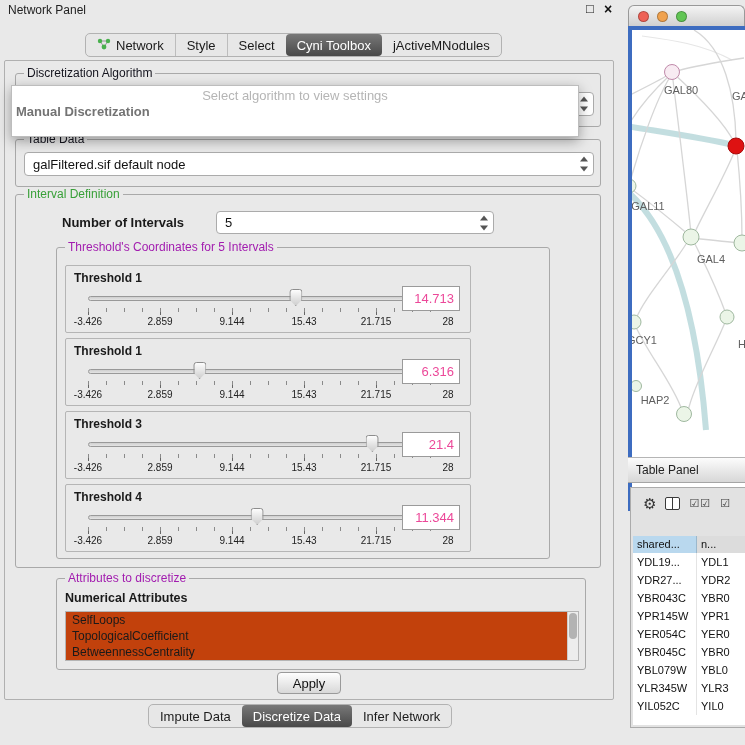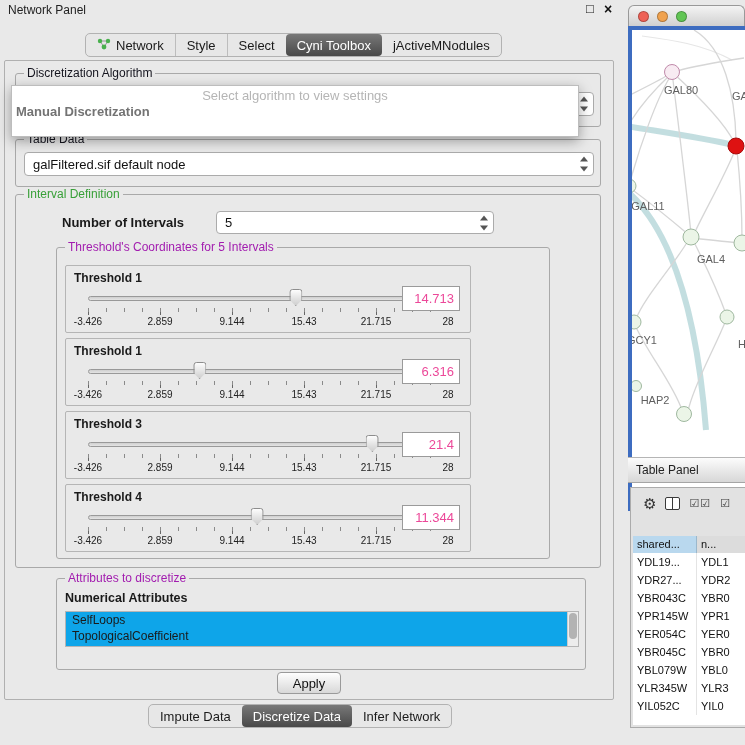--- a/index.html
+++ b/index.html
@@ -60,21 +60,21 @@
   .track { position:absolute; left:0; right:0; top:8px; height:5px; background:linear-gradient(#cfcfcf,#e4e4e4); border:1px solid #999; border-radius:3px; }
   .thumb { position:absolute; top:1px; width:13px; height:17px; transform:translateX(-50%); background:linear-gradient(#fdfdfd,#cfcfcf); border:1px solid #8d8d8d; border-radius:3px 3px 4px 4px; clip-path:polygon(0 0,100% 0,100% 62%,50% 100%,0 62%); z-index:2; }
   .ticks-major { position:absolute; left:0; right:0; top:20px; height:7px; background-image:repeating-linear-gradient(90deg,#666 0,#666 1px,transparent 1px,transparent 72px); }
   .ticks-minor { position:absolute; left:0; right:0; top:20px; height:4px; background-image:repeating-linear-gradient(90deg,#8a8a8a 0,#8a8a8a 1px,transparent 1px,transparent 18px); }
   .scale { position:absolute; left:0; right:0; top:28px; height:12px; font-size:10px; color:#222; }
   .scale span { position:absolute; transform:translateX(-50%); white-space:nowrap; }
   .t-value { position:absolute; right:10px; top:20px; width:58px; height:25px; border:1px solid #9a9a9a; background:#fff; font-size:13px; text-align:right; padding-right:5px; font-family:inherit; color:#ec4899; }
 
   
   .attrs-sub { position:absolute; left:8px; top:12px; font-weight:bold; font-size:12.5px; }
-  .list { position:absolute; left:8px; top:32px; width:514px; height:36px; background:#0ea5e9; border:1px solid #b5b5b5; overflow:hidden; }
+  .list { position:absolute; left:8px; top:32px; width:514px; height:50px; background:#c2410c; border:1px solid #b5b5b5; overflow:hidden; }
   .list-item { height:16px; line-height:16px; font-size:12px; padding-left:6px; }
   .vscroll { position:absolute; right:0; top:0; bottom:0; width:11px; background:#ededed; border-left:1px solid #ccc; }
   .vthumb { position:absolute; left:1px; right:1px; top:1px; height:26px; background:#b3b3b3; border-radius:5px; }
 
   .apply-btn { position:absolute; left:50%; transform:translateX(-50%); top:611px; width:64px; height:22px; border:1px solid #9a9a9a; border-radius:4px; background:linear-gradient(#fefefe,#d8d8d8); font-size:13px; font-family:inherit; color:#111; }
 
   
   .net-window { position:absolute; left:628px; top:5px; width:117px; height:506px; }
   .mac-bar { position:absolute; left:0; top:0; right:0; height:21px; background:linear-gradient(#f4f4f4,#d0d0d0); border:1px solid #999; border-bottom:none; border-radius:6px 6px 0 0; display:flex; align-items:center; padding-left:9px; gap:8px; }
   .light { width:11px; height:11px; border-radius:50%; border:1px solid rgba(0,0,0,.25); }

